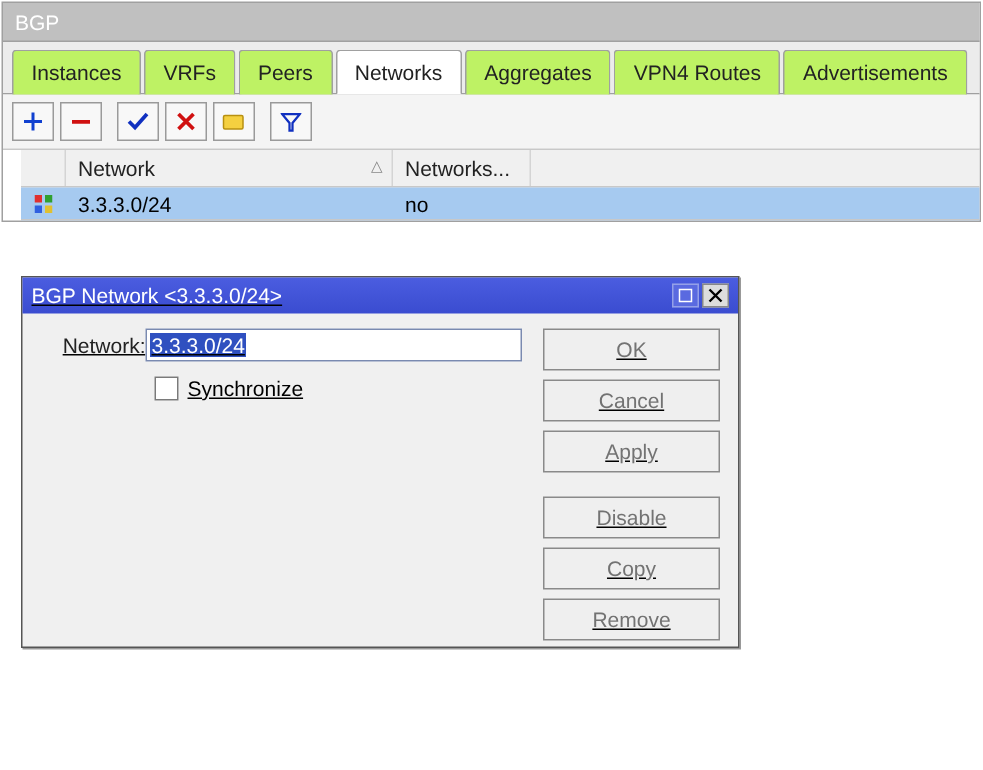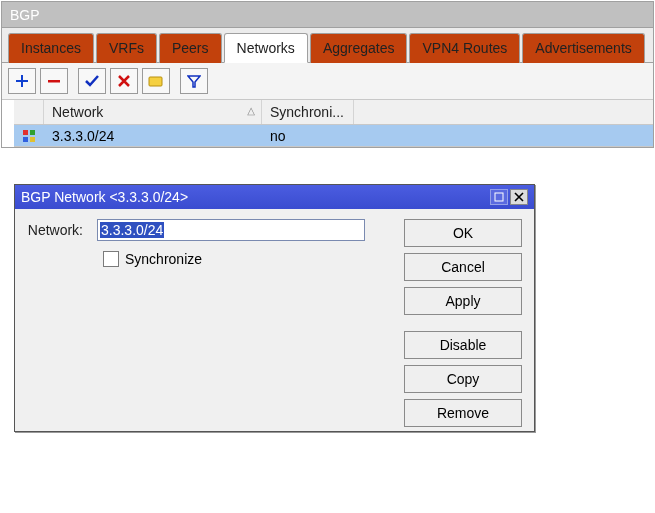--- a/index.html
+++ b/index.html
@@ -32,21 +32,21 @@
     display: flex;
     background: #ececec;
     padding: 4px 6px 0 6px;
     border-bottom: 1px solid #a0a0a0;
     font-size: 14px;
   }
   .tab {
     padding: 6px 12px;
     border: 1px solid #a0a0a0;
     border-bottom: none;
-    background: #c2410c;
+    background: #bef264;
     margin-right: 2px;
     border-radius: 3px 3px 0 0;
     cursor: pointer;
     position: relative;
     top: 1px;
     color: #222;
   }
   .tab.active {
     background: #fff;
     top: 1px;
@@ -111,24 +111,25 @@
   .row-icon {
     width: 12px; height: 12px;
     display: inline-block;
   }
 
   
   .dialog {
     position: absolute;
     left: 14px;
     top: 184px;
-    width: 521px;
+    width: 479px;
     border: 1px solid #555;
     background: #f0f0f0;
     box-shadow: 1px 1px 0 #999;
+    text-decoration: underline;
   }
   .dlg-title {
     background: #3b4fd8;
     background: linear-gradient(#4b5de0,#3a4cd0);
     color: #fff;
     padding: 3px 6px;
     display: flex;
     align-items: center;
     font-size: 14px;
     height: 24px;
@@ -148,21 +149,21 @@
     gap: 14px;
   }
   .dlg-left { flex: 1; }
   .dlg-right { width: 118px; display: flex; flex-direction: column; gap: 6px; }
   .form-row {
     display: flex;
     align-items: center;
     margin-bottom: 10px;
     font-size: 14px;
   }
-  .form-row label { width: 70px; text-align: right; padding-right: 14px; color:#222;}
+  .form-row label { width: 70px; text-align: right; padding-right: 0; color:#222;}
   .sel-text {
     background: #2f50c0;
     color: #fff;
     padding: 0 1px;
   }
   .chk-row {
     display: flex;
     align-items: center;
     margin-left: 76px;
     font-size: 14px;
@@ -172,21 +173,21 @@
     width: 16px; height: 16px;
     border: 1px solid #7a7a7a;
     background: #fff;
   }
   .btn {
     height: 28px;
     border: 1px solid #8a8a8a;
     background: #efefef;
     font-size: 14px;
     cursor: pointer;
-    color: #000000;
+    color: #737373;
   }
   .dlg-status {
     border-top: 1px solid #b8b8b8;
     padding: 3px 6px;
     font-size: 14px;
     color: #222;
     background: #eaeaea;
   }
   svg { display:block; }
 </style>
@@ -241,21 +242,21 @@
     </div>
   </div>
 
   <div class="table-area">
     <div class="thead">
       <div class="th th1"></div>
       <div class="th th2">
         <span>Network</span>
         <span class="sort">△</span>
       </div>
-      <div class="th th3">Synchroni...</div>
+      <div class="th th3">Networks...</div>
       <div class="th" style="flex:1;border-right:none;"></div>
     </div>
     <div class="trow">
       <div class="td td1">
         <span class="row-icon">
           <svg width="12" height="12">
               <rect x="0" y="0" width="5" height="5" fill="#e03030"></rect>
               <rect x="7" y="0" width="5" height="5" fill="#30a030"></rect>
               <rect x="0" y="7" width="5" height="5" fill="#3060e0"></rect>
               <rect x="7" y="7" width="5" height="5" fill="#e0c030"></rect>

